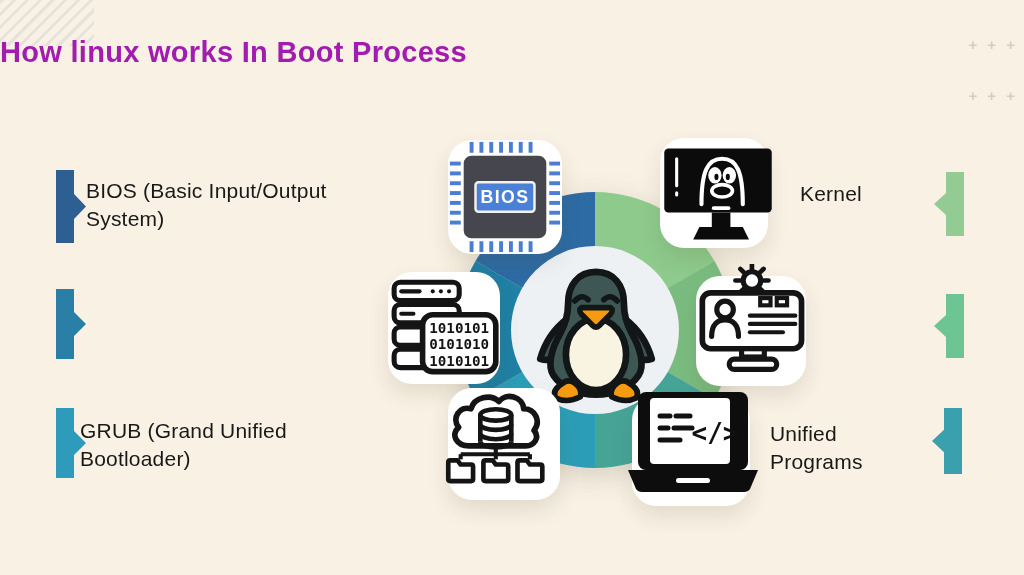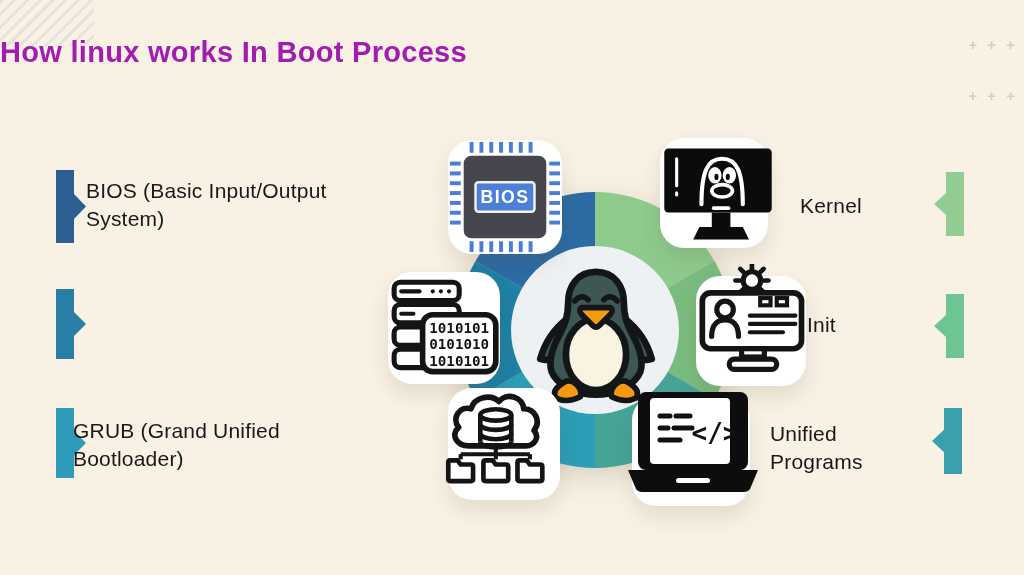--- a/index.html
+++ b/index.html
@@ -15,22 +15,22 @@
   .dots{right:10px;top:540px;font-size:13px;color:#cbbfb2;letter-spacing:6px;}
 
   .title{position:absolute;left:0;top:36px;width:100%;margin:0;text-align:left;
     font-size:29px;font-weight:bold;color:#a21caf;letter-spacing:.3px;}
 
   
   .lbl{position:absolute;font-size:21px;font-weight:normal;color:#191919;
     text-align:left;line-height:1.33;letter-spacing:.2px;}
   .lbl-bios{left:86px;top:177px;width:248px;}
   .lbl-mbr{left:86px;top:297px;width:248px;}
-  .lbl-grub{left:73px;top:417px;width:260px;}
-  .lbl-kernel{left:800px;top:192px;width:130px;}
+  .lbl-grub{left:80px;top:417px;width:260px;}
+  .lbl-kernel{left:800px;top:180px;width:130px;}
   .lbl-init{left:807px;top:311px;width:110px;}
   .lbl-runlevel{left:770px;top:420px;width:150px;}
 
   .marker{position:absolute;width:30px;}
   .marker-left{clip-path:polygon(0 0,60% 0,60% 33%,100% 50%,60% 67%,60% 100%,0 100%);}
   .marker-right{clip-path:polygon(40% 0,100% 0,100% 100%,40% 100%,40% 67%,0 50%,40% 33%);}
   .mk-bios{left:56px;top:170px;height:73px;}
   .mk-mbr{left:56px;top:289px;height:70px;}
   .mk-grub{left:56px;top:408px;height:70px;}
   .mk-kernel{left:934px;top:172px;height:64px;}
@@ -76,21 +76,20 @@
 
   <div class="marker marker-left mk-mbr" style="background-color: rgb(42, 127, 166);"></div>
 
   <div class="marker marker-left mk-grub" style="background-color: rgb(47, 155, 187);"></div>
   <div class="lbl lbl-grub">GRUB (Grand Unified Bootloader)</div>
 
   <div class="marker marker-right mk-kernel" style="background-color: rgb(146, 204, 146);"></div>
   <div class="lbl lbl-kernel">Kernel</div>
 
   <div class="marker marker-right mk-init" style="background-color: rgb(110, 197, 148);"></div>
-  <div class="lbl lbl-init">Init</div>
 
   <div class="marker marker-right mk-runlevel" style="background-color: rgb(59, 160, 173);"></div>
   <div class="lbl lbl-runlevel">Unified Programs</div>
 
   <svg class="wheel" width="280" height="280" viewBox="0 0 280 280">
     <path d="M140,140 L140,2   A138,138 0 0 1 259.5,71  Z" style="fill: rgb(141, 202, 140);"></path>
     <path d="M140,140 L259.5,71 A138,138 0 0 1 259.5,209 Z" style="fill: rgb(122, 188, 127);"></path>
     <path d="M140,140 L259.5,209 A138,138 0 0 1 140,278  Z" style="fill: rgb(70, 164, 151);"></path>
     <path d="M140,140 L140,278 A138,138 0 0 1 20.5,209  Z" style="fill: rgb(44, 157, 182);"></path>
     <path d="M140,140 L20.5,209 A138,138 0 0 1 20.5,71   Z" style="fill: rgb(30, 129, 165);"></path>

